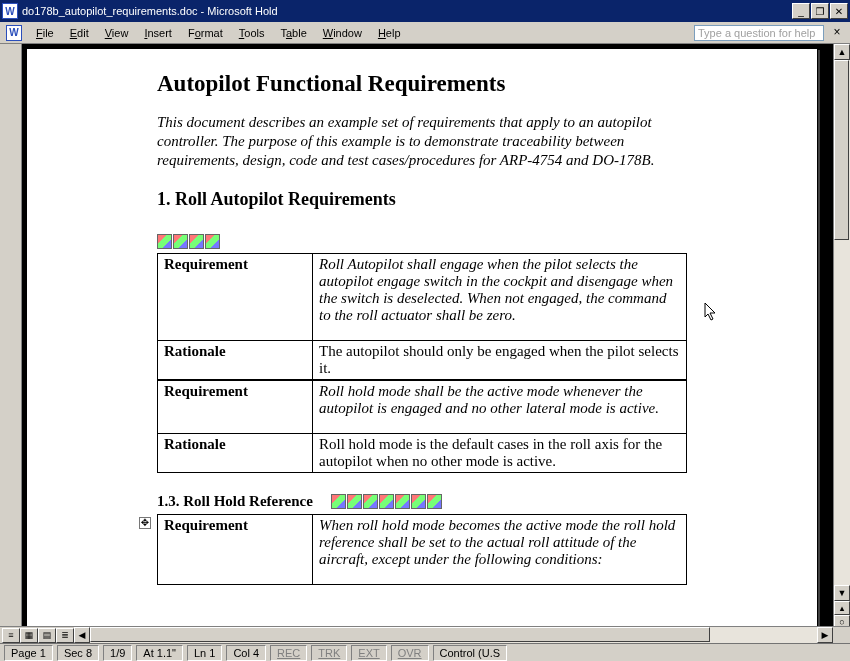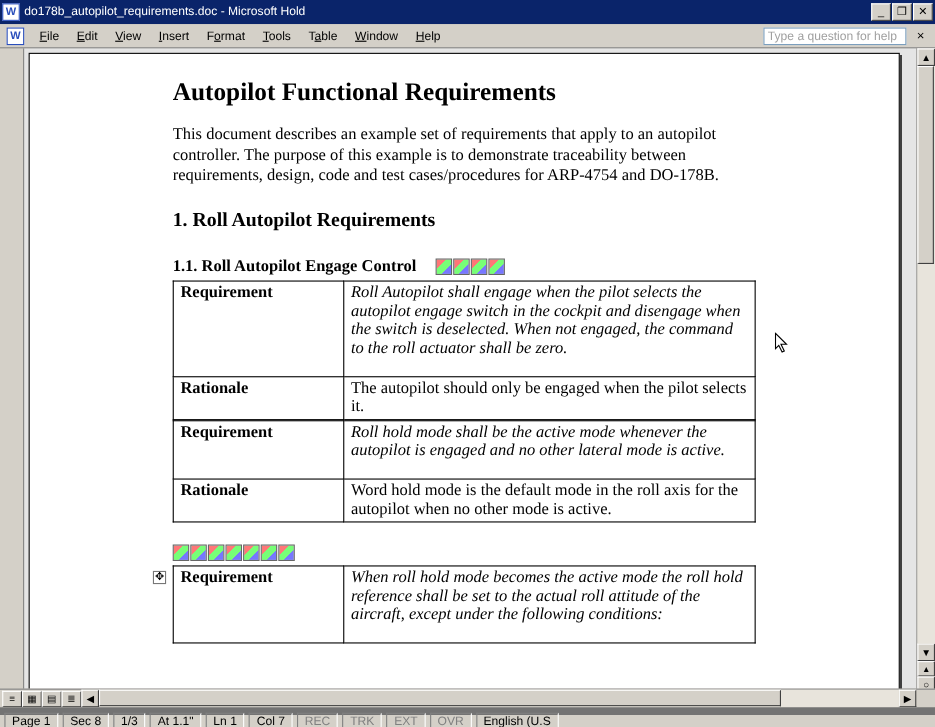--- a/index.html
+++ b/index.html
@@ -89,21 +89,21 @@
     background: #808080;
     display: flex;
   }
   .ruler-left {
     width: 22px;
     background: #d4d0c8;
     border-right: 1px solid #808080;
   }
   .docarea {
     flex: 1;
-    background: #e5e5e5;
+    background: #000000;
     position: relative;
     overflow: hidden;
   }
   .page {
     position: absolute;
     left: 4px; top: 4px;
     width: 792px;
     height: 620px;
     background: #fff;
     border: 1px solid #000;
@@ -113,21 +113,21 @@
     font-size: 15px;
     color: #000;
     overflow: hidden;
   }
   .page h1 {
     font-family: "Times New Roman", serif;
     font-size: 23px;
     font-weight: bold;
     margin-bottom: 16px;
   }
-  .page p { margin-bottom: 14px; line-height: 1.25; }
+  .page p { margin-bottom: 14px; line-height: 1.25; font-style: italic; }
   .page h2 {
     font-size: 18px; font-weight: bold;
     margin-top: 20px; margin-bottom: 24px;
   }
   .page h3 {
     font-size: 15px; font-weight: bold;
     margin-top: 20px; margin-bottom: 4px;
     display: flex; align-items: center; gap: 18px;
   }
   .reqtable {
@@ -209,36 +209,36 @@
   .hscroll .hthumb {
     position:absolute; top:0; height:15px;
     background:#d4d0c8;
     border:1px solid #fff;
     border-right-color:#404040;border-bottom-color:#404040;
   }
   .statusbar {
     position:absolute; left:0; right:0; bottom:0;
     height:18px;
     background:#d4d0c8;
-    border-top:7px solid #737373;
+    border-top:1px solid #737373;
     display:flex;
     align-items:center;
     font-size:11px;
     padding:0 4px;
     gap:4px;
     text-align:center;
   }
   .statusbar .cell {
     border:1px solid #808080;
     border-top-color:#808080;border-left-color:#808080;
     border-right-color:#fff;border-bottom-color:#fff;
     padding:0 6px;
     height:16px; line-height:14px;
   }
-  .statusbar .dim { color:#808080; }
+  .statusbar .dim { color:#808080;text-decoration:underline; }
   .cursor {
     position:absolute;
     width:14px;height:20px;
     pointer-events:none;
   }
 </style>
 </head>
 <body>
 
 <div class="titlebar">
@@ -268,21 +268,20 @@
 
 <div class="workspace">
   <div class="ruler-left"></div>
   <div class="docarea">
     <div class="page">
       <h1>Autopilot Functional Requirements</h1>
       <p>This document describes an example set of requirements that apply to an autopilot controller. The purpose of this example is to demonstrate traceability between requirements, design, code and test cases/procedures for ARP-4754 and DO-178B.</p>
       <h2>1. Roll Autopilot Requirements</h2>
 
       <h3>
-        <span>1.1. Roll Autopilot Engage Control</span>
         <span class="traceicons">
           <span class="ticon"></span>
           <span class="ticon"></span>
           <span class="ticon"></span>
           <span class="ticon"></span>
         </span>
       </h3>
       <table class="reqtable">
         <tbody>
             <tr class="req">
@@ -297,28 +296,29 @@
         </table>
 
       <table class="reqtable">
         <tbody>
             <tr class="req">
           <td class="label">Requirement</td>
           <td class="content">Roll hold mode shall be the active mode whenever the autopilot is engaged and no other lateral mode is active.</td>
         </tr>
         <tr>
           <td class="label">Rationale</td>
-          <td>Word hold mode is the default mode in the roll axis for the autopilot when no other mode is active.</td>
+          <td>Roll hold mode is the default cases in the roll axis for the autopilot when no other mode is active.</td>
         </tr>
       </tbody>
         </table>
 
       <div style="position:relative;">
         <div class="tableanchor" style="left:-18px;top:24px;position:absolute;">✥</div>
         <h3>
+          <span>1.3. Roll Hold Reference</span>
           <span class="traceicons">
             <span class="ticon"></span>
             <span class="ticon"></span>
             <span class="ticon"></span>
             <span class="ticon"></span>
             <span class="ticon"></span>
             <span class="ticon"></span>
             <span class="ticon"></span>
           </span>
         </h3>
@@ -359,26 +359,26 @@
       <div class="hthumb" style="left:0;width:620px;"></div>
     </div>
     <div class="arrow">▶</div>
   </div>
   <div style="width:17px;"></div>
 </div>
 
 <div class="statusbar">
   <div class="cell">Page  1</div>
   <div class="cell">Sec  8</div>
-  <div class="cell">1/3</div>
+  <div class="cell">1/9</div>
   <div class="cell">At  1.1"</div>
   <div class="cell">Ln  1</div>
-  <div class="cell">Col  7</div>
+  <div class="cell">Col  4</div>
   <div class="cell dim">REC</div>
   <div class="cell dim">TRK</div>
   <div class="cell dim">EXT</div>
   <div class="cell dim">OVR</div>
-  <div class="cell">English (U.S</div>
+  <div class="cell">Control (U.S</div>
 </div>
 
 <svg class="cursor" style="left:704px;top:302px;" viewBox="0 0 14 20">
   <path d="M1 1 L1 15 L4 12 L7 18 L9 17 L6 11 L11 11 Z" fill="#fff" stroke="#000" stroke-width="1"></path>
 </svg>
 
 </body></html>

